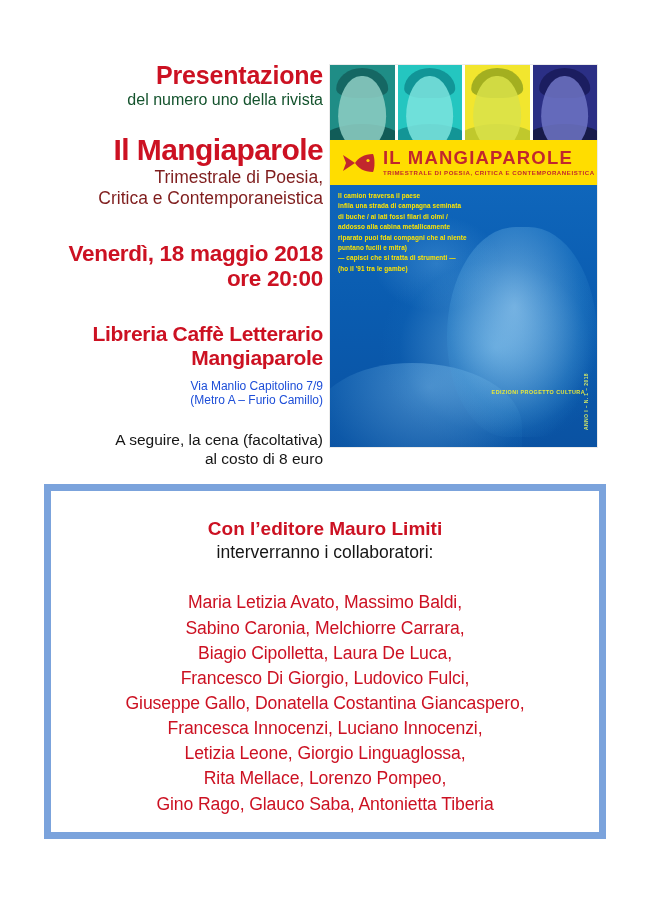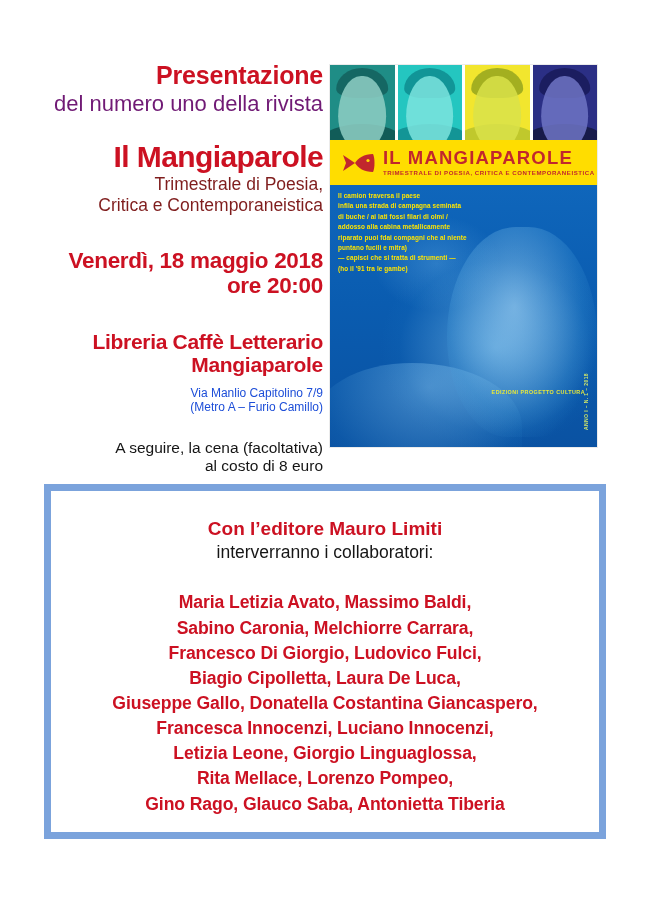--- a/index.html
+++ b/index.html
@@ -35,22 +35,22 @@
   .blk { margin: 0; }
 
   .t-presentazione {
     color: #CC1122;
     font-weight: bold;
     font-size: 25px;
     line-height: 1.06;
     letter-spacing: -0.2px;
   }
   .t-sub1 {
-    color: #701a75;
-    font-size: 22px;
+    color: #14532d;
+    font-size: 16px;
     line-height: 1.18;
     margin-top: 2px;
   }
   .t-title {
     color: #CC1122;
     font-weight: bold;
     font-size: 30px;
     line-height: 1.06;
     letter-spacing: -0.6px;
     margin-top: 25px;
@@ -293,21 +293,21 @@
   }
   #box-heading-sub {
     color: #151515;
     font-size: 17.5px;
     line-height: 1.15;
     margin-top: 3px;
   }
   #names-list {
     margin-top: 28px;
     color: #CC1122;
-    font-weight: bold;
+    font-weight: normal;
     font-size: 17.6px;
     line-height: 1.43;
     letter-spacing: -0.1px;
   }
   #names-list div { white-space: nowrap; }
 </style>
 </head>
 <body>
 
 <div id="poster-top">
@@ -398,21 +398,21 @@
 
   </div>
 </div>
 
 <div id="collaborators-box">
   <div id="box-heading-editor">Con l’editore Mauro Limiti</div>
   <div id="box-heading-sub">interverranno i collaboratori:</div>
   <div id="names-list">
       <div>Maria Letizia Avato, Massimo Baldi,</div>
       <div>Sabino Caronia, Melchiorre Carrara,</div>
+      <div>Biagio Cipolletta, Laura De Luca,</div>
       <div>Francesco Di Giorgio, Ludovico Fulci,</div>
-      <div>Biagio Cipolletta, Laura De Luca,</div>
       <div>Giuseppe Gallo, Donatella Costantina Giancaspero,</div>
       <div>Francesca Innocenzi, Luciano Innocenzi,</div>
       <div>Letizia Leone, Giorgio Linguaglossa,</div>
       <div>Rita Mellace, Lorenzo Pompeo,</div>
       <div>Gino Rago, Glauco Saba, Antonietta Tiberia</div>
     </div>
 </div>
 
 </body></html>

